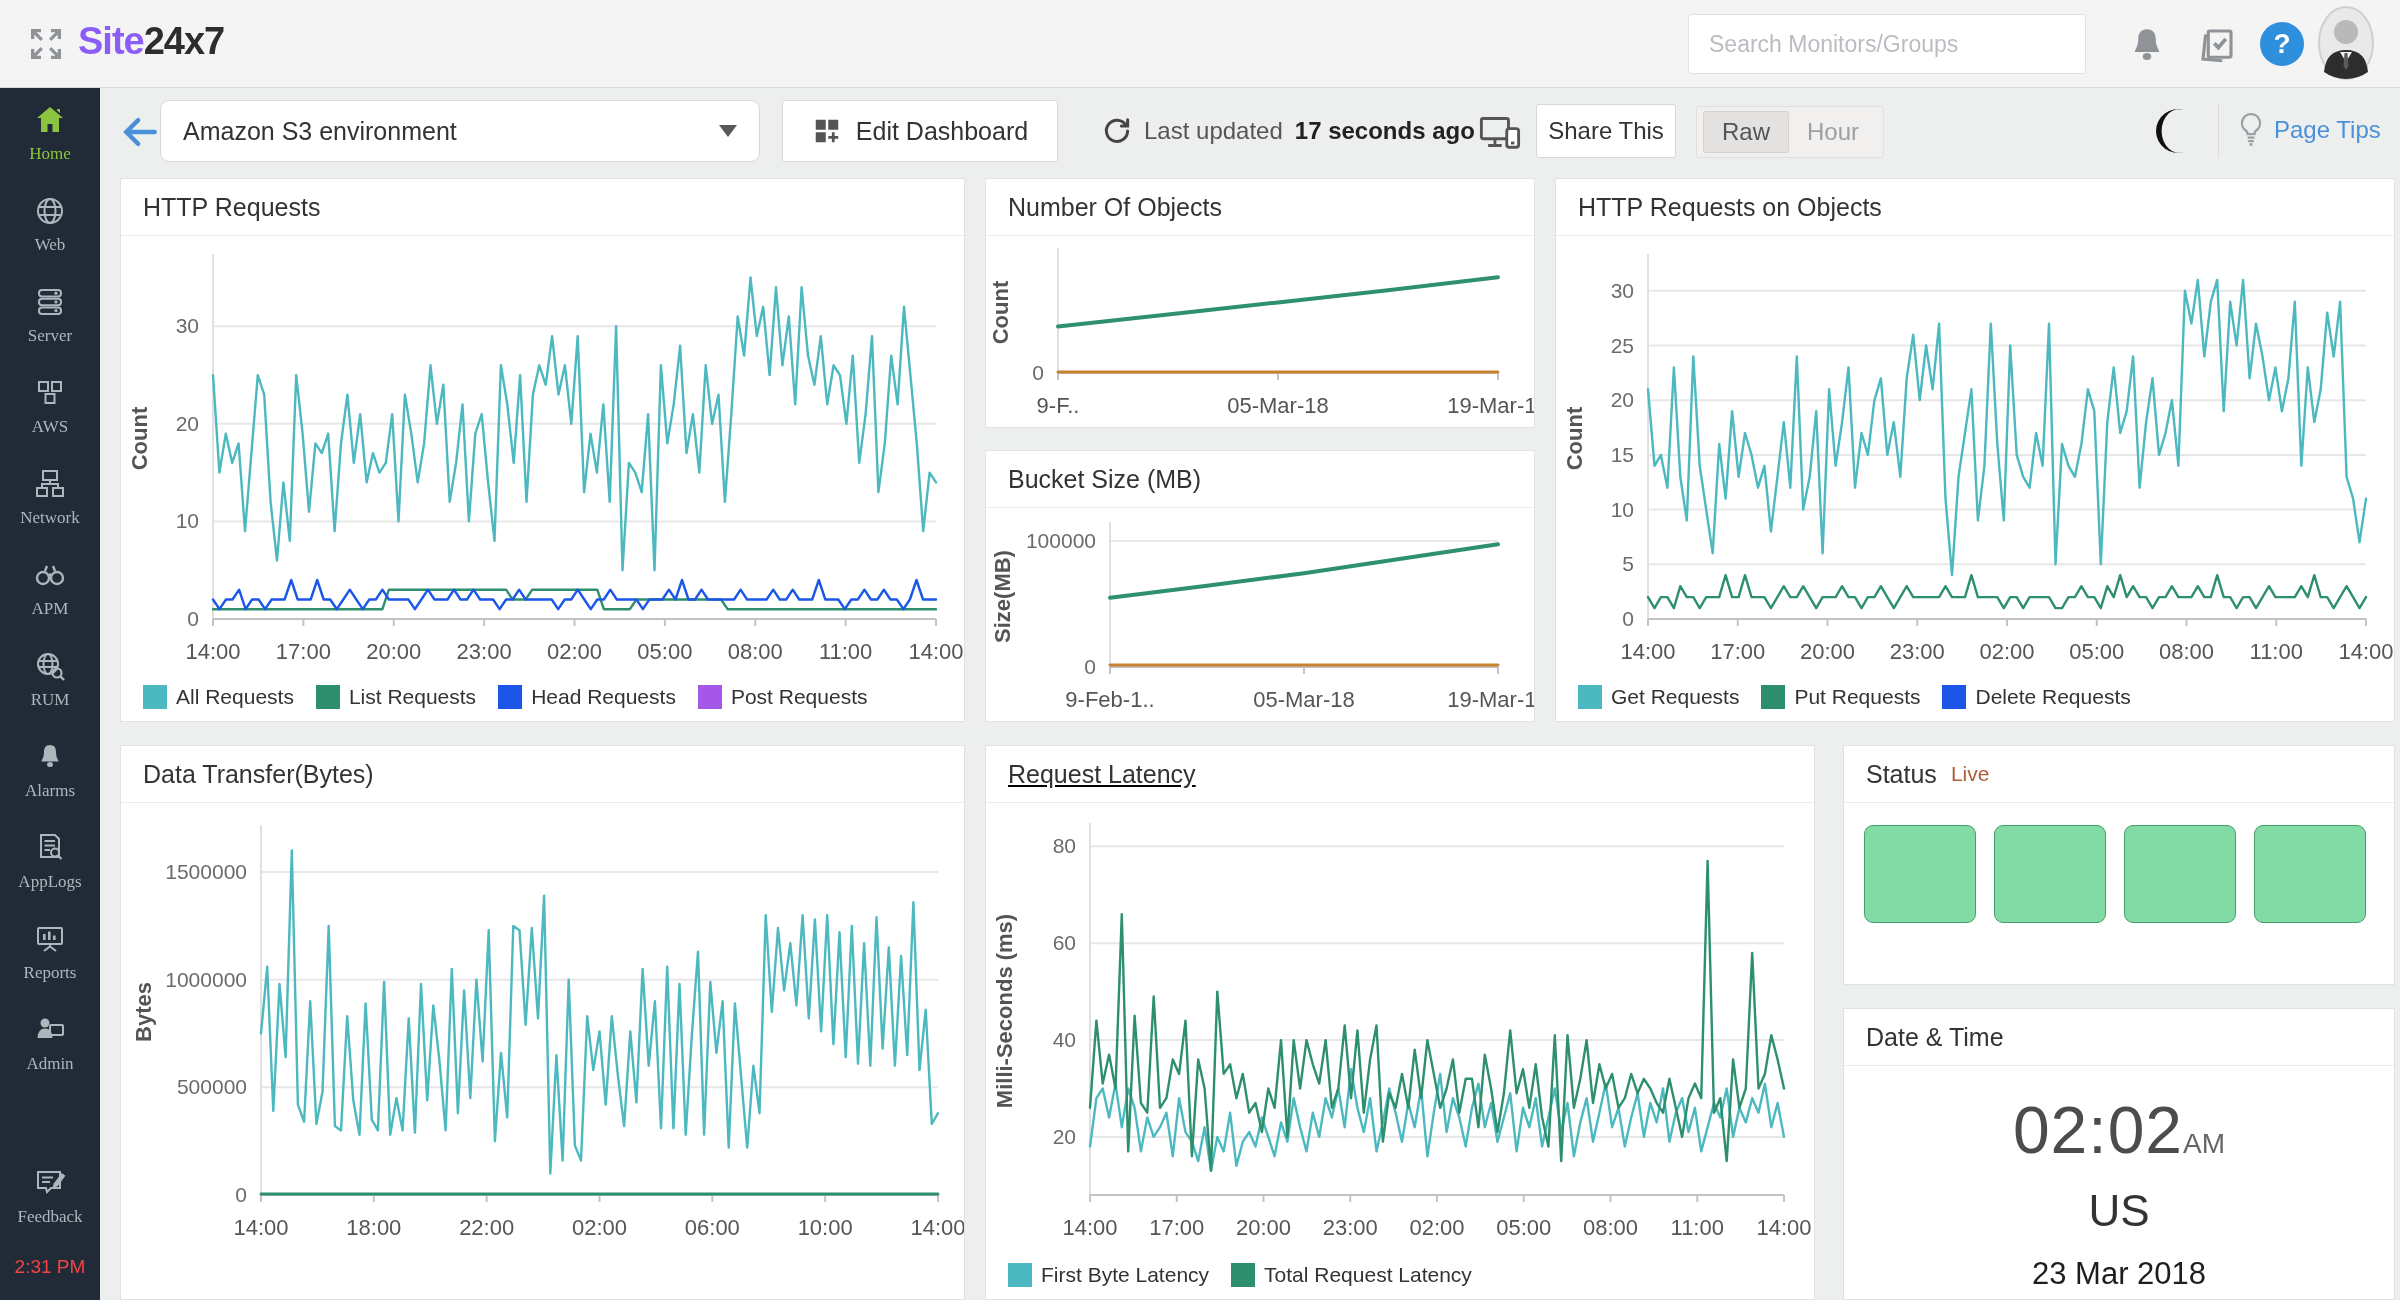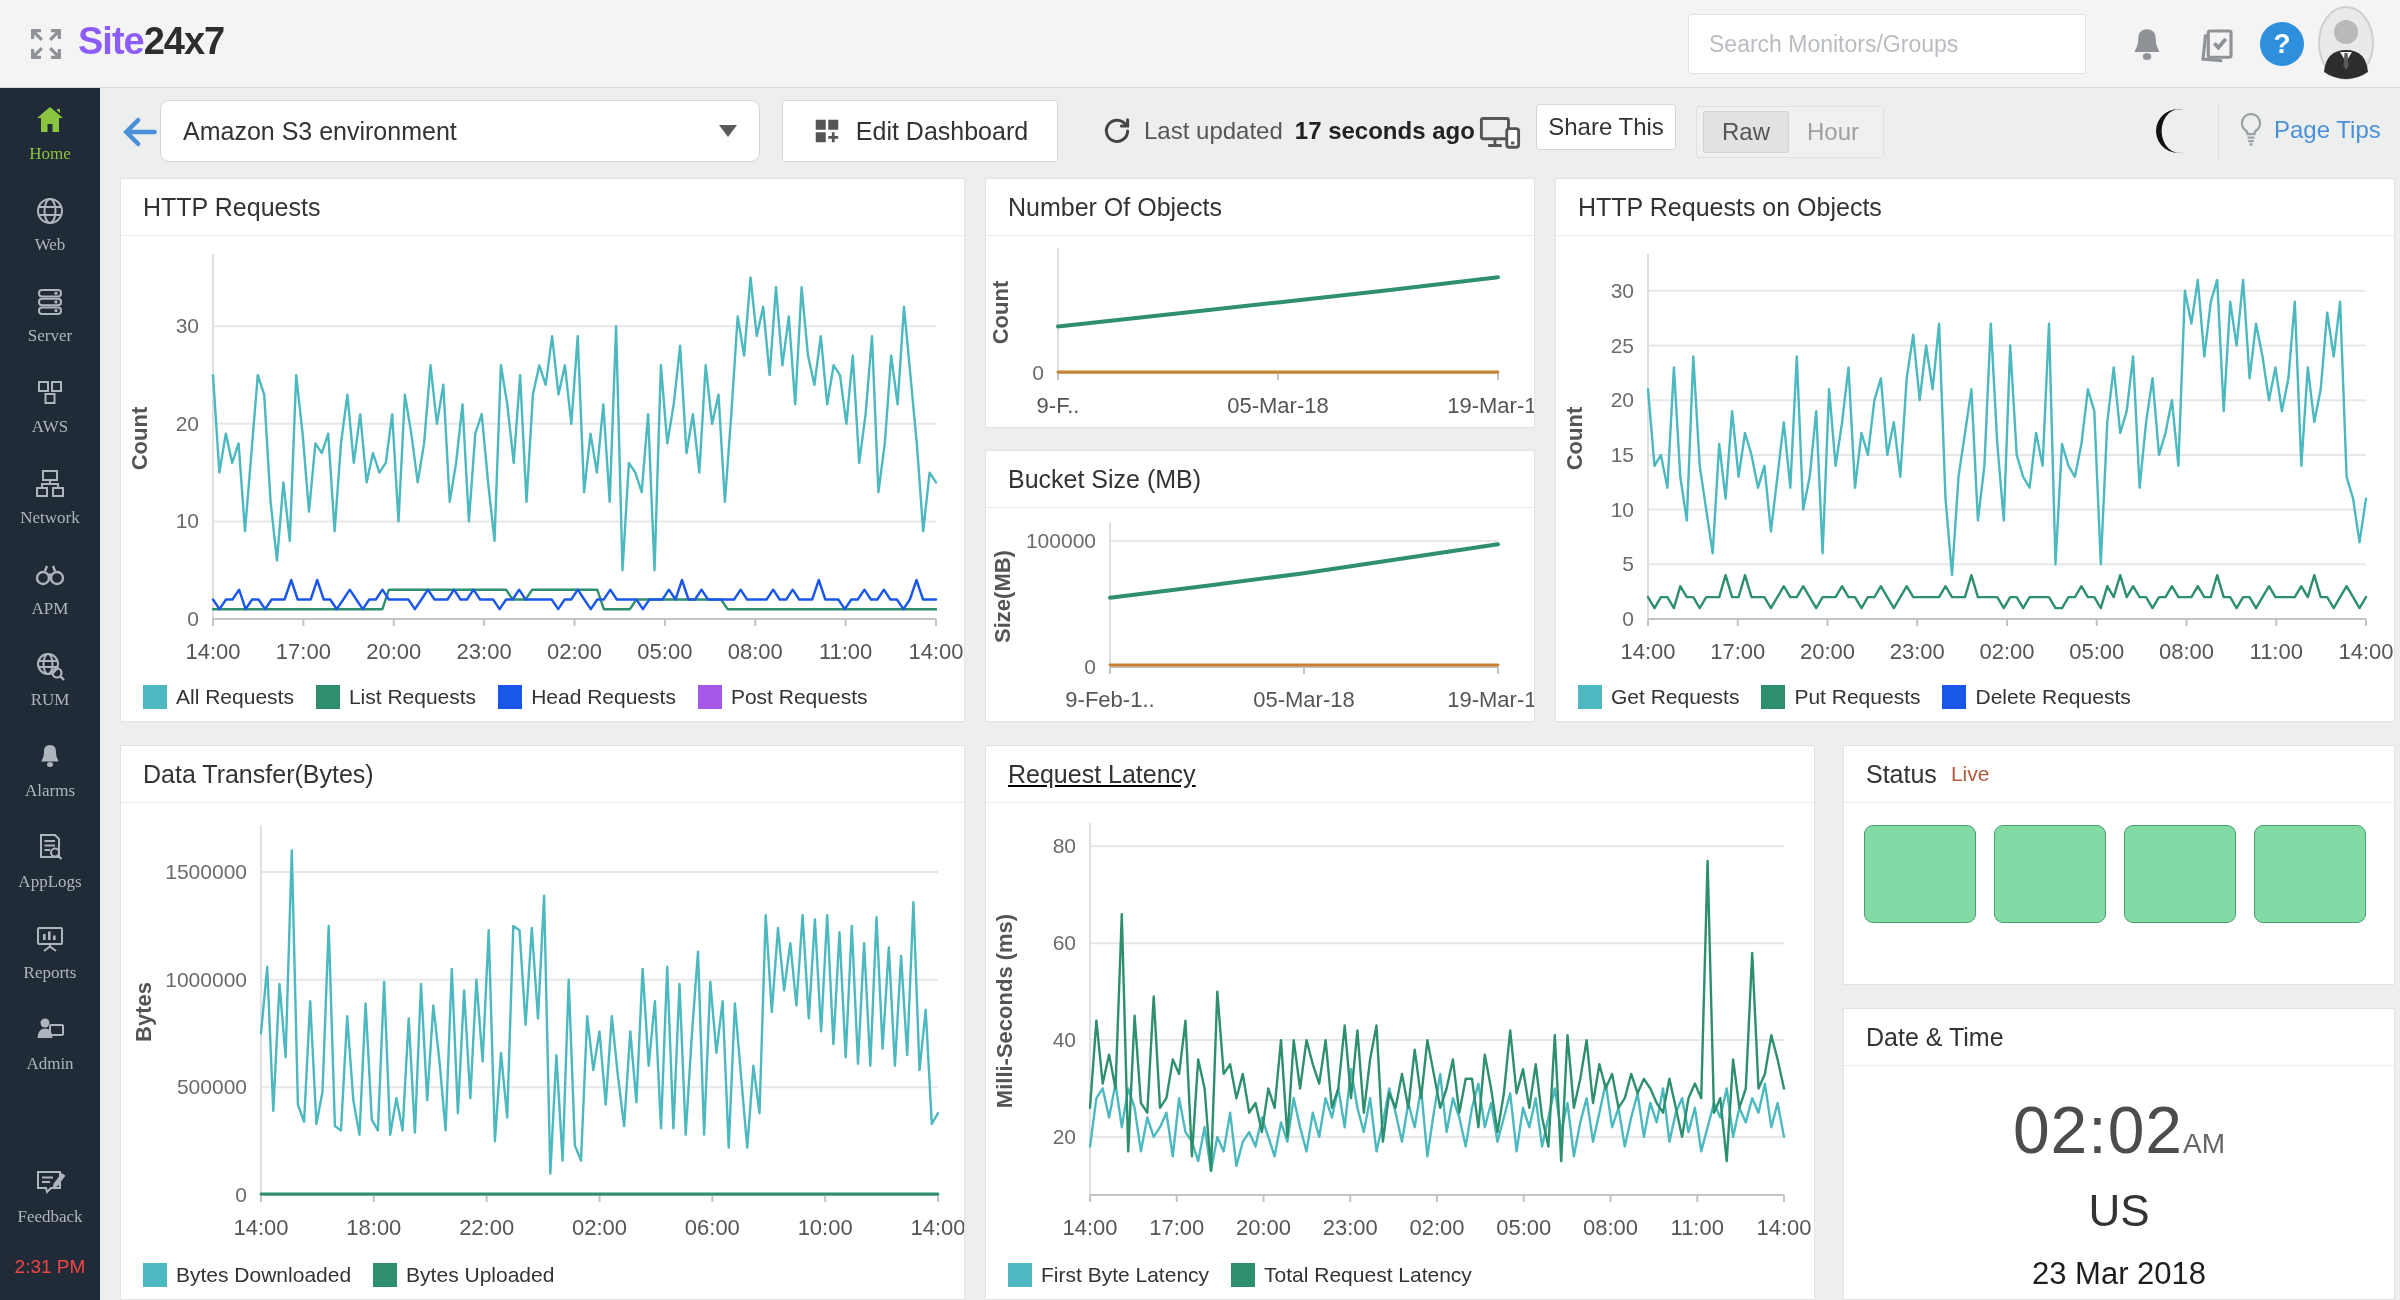--- a/index.html
+++ b/index.html
@@ -42,21 +42,21 @@
   .dashboard-dd { left:60px; top:12px; width:600px; height:62px; padding:0 22px; font-size:25px; color:#333; }
   .caret { width:0; height:0; border-left:9px solid transparent; border-right:9px solid transparent;
            border-top:12px solid #5a5a5a; }
   .btn { background:#fff; border:1px solid #d7d7d7; border-radius:3px; display:flex;
          align-items:center; justify-content:center; cursor:pointer; color:#333; }
   .edit-btn { position:absolute; left:682px; top:12px; width:276px; height:62px; font-size:25px; gap:14px; }
   .lastupd { position:absolute; left:1002px; top:12px; height:62px; display:flex; align-items:center;
              gap:12px; font-size:24px; color:#555; }
   .lastupd b { color:#222; }
   .devices-ic { position:absolute; left:1378px; top:24px; width:44px; height:40px; color:#555; cursor:pointer; }
-  .share-btn { position:absolute; left:1436px; top:16px; width:140px; height:46px; font-size:24px; }
+  .share-btn { position:absolute; left:1436px; top:16px; width:140px; height:54px; font-size:24px; }
   .rawhour { position:absolute; left:1596px; top:18px; height:52px; background:#f1f0ef;
              border:1px solid #e0dfde; border-radius:3px; display:flex; align-items:center;
              padding:0 6px; font-size:24px; }
   .rawhour .seg { padding:6px 18px; cursor:pointer; }
   .rawhour .sel { background:#e4e2e1; border:1px solid #d4d2d1; border-radius:3px; color:#555; }
   .rawhour .unsel { color:#9aa0a4; }
   .period-dd { left:1756px; top:16px; width:268px; height:54px; padding:0 16px; font-size:24px; color:#333; position:absolute; }
   .moon-ic { position:absolute; left:2056px; top:20px; width:42px; height:46px; color:#111; cursor:pointer; }
   .vdivider { position:absolute; left:2118px; top:16px; width:1px; height:54px; background:#dcdcdc; }
   .pagetips { position:absolute; left:2136px; top:24px; display:flex; align-items:center; gap:8px;
@@ -490,30 +490,20 @@
             <line x1="591.3333333333333" x2="591.3333333333333" y1="392" y2="399" stroke="#c3c3c3" stroke-width="2"></line>
             <text x="591.3333333333333" y="432" text-anchor="middle" font-size="22" fill="#555">06:00</text>
             <line x1="704.1666666666666" x2="704.1666666666666" y1="392" y2="399" stroke="#c3c3c3" stroke-width="2"></line>
             <text x="704.1666666666666" y="432" text-anchor="middle" font-size="22" fill="#555">10:00</text>
             <line x1="817" x2="817" y1="392" y2="399" stroke="#c3c3c3" stroke-width="2"></line>
             <text x="817" y="432" text-anchor="middle" font-size="22" fill="#555">14:00</text>
             <text font-size="22" fill="#555" font-weight="bold" text-anchor="middle" transform="translate(30,209) rotate(-90)">Bytes</text>
             <polyline points="140.0,230.5 146.2,163.8 152.3,308.0 158.5,181.0 164.6,254.2 170.8,47.5 176.9,301.6 183.1,318.8 189.2,198.2 195.4,321.0 201.5,288.7 207.7,122.9 213.9,323.1 220.0,327.4 226.2,213.3 232.3,297.3 238.5,331.7 244.6,200.4 250.8,316.6 256.9,327.4 263.1,178.9 269.2,331.7 275.4,295.1 281.6,327.4 287.7,215.5 293.9,329.6 300.0,181.0 306.2,297.3 312.3,202.5 318.5,258.5 324.6,327.4 330.8,165.9 336.9,310.2 343.1,187.5 349.3,295.1 355.4,176.7 361.6,258.5 367.7,127.2 373.9,338.2 380.0,249.9 386.2,314.5 392.3,122.9 398.5,127.2 404.6,221.9 410.8,125.0 417.0,215.5 423.1,92.7 429.3,370.5 435.4,252.1 441.6,357.6 447.7,176.7 453.9,342.5 460.0,357.6 466.2,213.3 472.3,267.1 478.5,228.4 484.7,301.6 490.8,213.3 497.0,273.6 503.1,323.1 509.3,228.4 515.4,299.4 521.6,165.9 527.7,262.8 533.9,198.2 540.0,325.3 546.2,163.8 552.4,325.3 558.5,181.0 564.7,331.7 570.8,232.7 577.0,148.7 583.1,331.7 589.3,178.9 595.4,249.9 601.6,198.2 607.7,344.6 613.9,200.4 620.1,273.6 626.2,344.6 632.4,262.8 638.5,310.2 644.7,112.1 650.8,209.0 657.0,125.0 663.1,187.5 669.3,140.1 675.4,202.5 681.6,112.1 687.8,215.5 693.9,116.4 700.1,228.4 706.2,112.1 712.4,241.3 718.5,129.3 724.7,254.2 730.8,122.9 737.0,260.7 743.1,140.1 749.3,262.8 755.5,114.3 761.6,245.6 767.8,144.4 773.9,262.8 780.1,153.0 786.2,252.1 792.4,99.2 798.5,267.1 804.7,206.8 810.8,321.0 817.0,310.2" fill="none" stroke="#4cb8bf" stroke-width="2.4" stroke-linejoin="round" stroke-linecap="round"></polyline>
             <polyline points="140.0,390.9 817.0,390.9" fill="none" stroke="#2e8f6e" stroke-width="3" stroke-linejoin="round" stroke-linecap="round"></polyline>
           </svg></div>
-      <div class="legend">
-          <span class="item">
-            <span class="sw" style="background:#4cb8bf"></span>
-            <span>Bytes Downloaded</span>
-          </span>
-          <span class="item">
-            <span class="sw" style="background:#2e8f6e"></span>
-            <span>Bytes Uploaded</span>
-          </span>
-        </div>
     </div>
 
     <div class="panel" id="p-lat">
       <div class="panel-head">
           <span>Request Latency</span>
         </div>
       <div class="chart" style="top:57px; height:450px;"><svg width="828" height="450">
             <line x1="104" x2="798" y1="333.89473684210526" y2="333.89473684210526" stroke="#e7e7e7" stroke-width="2"></line>
             <text x="90" y="340.89473684210526" text-anchor="end" font-size="21" fill="#6b6b6b">20</text>
             <line x1="104" x2="798" y1="237.05263157894737" y2="237.05263157894737" stroke="#e7e7e7" stroke-width="2"></line>

